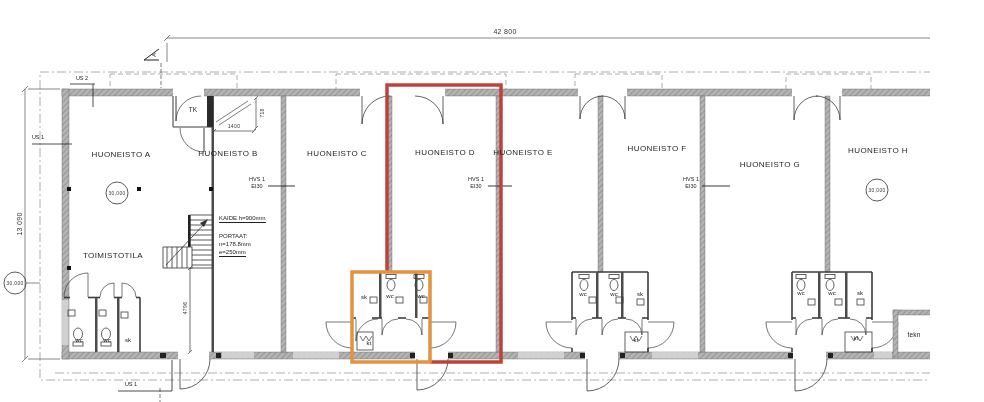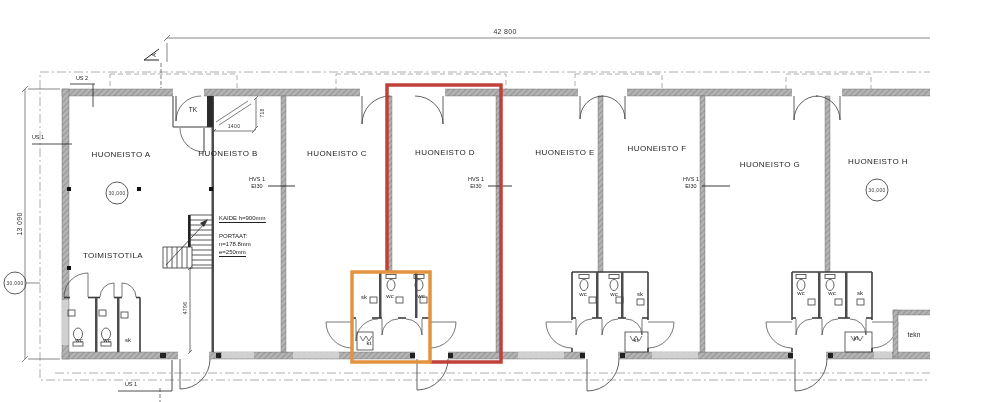--- a/index.html
+++ b/index.html
@@ -387,24 +387,24 @@
 
   <path d="M387,272 L387,85 L501,85 L501,362 L430,362" fill="none" stroke="#c0413a" stroke-width="3.5"></path>
 
   <rect x="352" y="272" width="78" height="90" fill="none" stroke="#e3923f" stroke-width="3.5"></rect>
 </svg>
 
 <span class="lbl" style="left:121px;top:154px">HUONEISTO A</span>
 <span class="lbl" style="left:228px;top:153px">HUONEISTO B</span>
 <span class="lbl" style="left:337px;top:153px">HUONEISTO C</span>
 <span class="lbl" style="left:445px;top:152px">HUONEISTO D</span>
-<span class="lbl" style="left:565px;top:152px">HUONEISTO E</span>
+<span class="lbl" style="left:523px;top:152px">HUONEISTO E</span>
 <span class="lbl" style="left:657px;top:148px">HUONEISTO F</span>
 <span class="lbl" style="left:770px;top:164px">HUONEISTO G</span>
-<span class="lbl" style="left:878px;top:161px">HUONEISTO H</span>
+<span class="lbl" style="left:878px;top:150px">HUONEISTO H</span>
 <span class="lbl" style="left:113px;top:255px">TOIMISTOTILA</span>
 <span class="lbl md" style="left:193px;top:109px">TK</span>
 <span class="lbl md" style="left:914px;top:334px">tekn</span>
 
 <span class="lbl bub" style="left:117px;top:193px">30,000</span>
 <span class="lbl bub" style="left:877px;top:190px">30,000</span>
 <span class="lbl bub" style="left:15px;top:283px">30,000</span>
 
 <span class="lbl dim" style="left:505px;top:31px">42 800</span>
 <span class="lbl dim rot" style="left:19px;top:224px">13 090</span>

